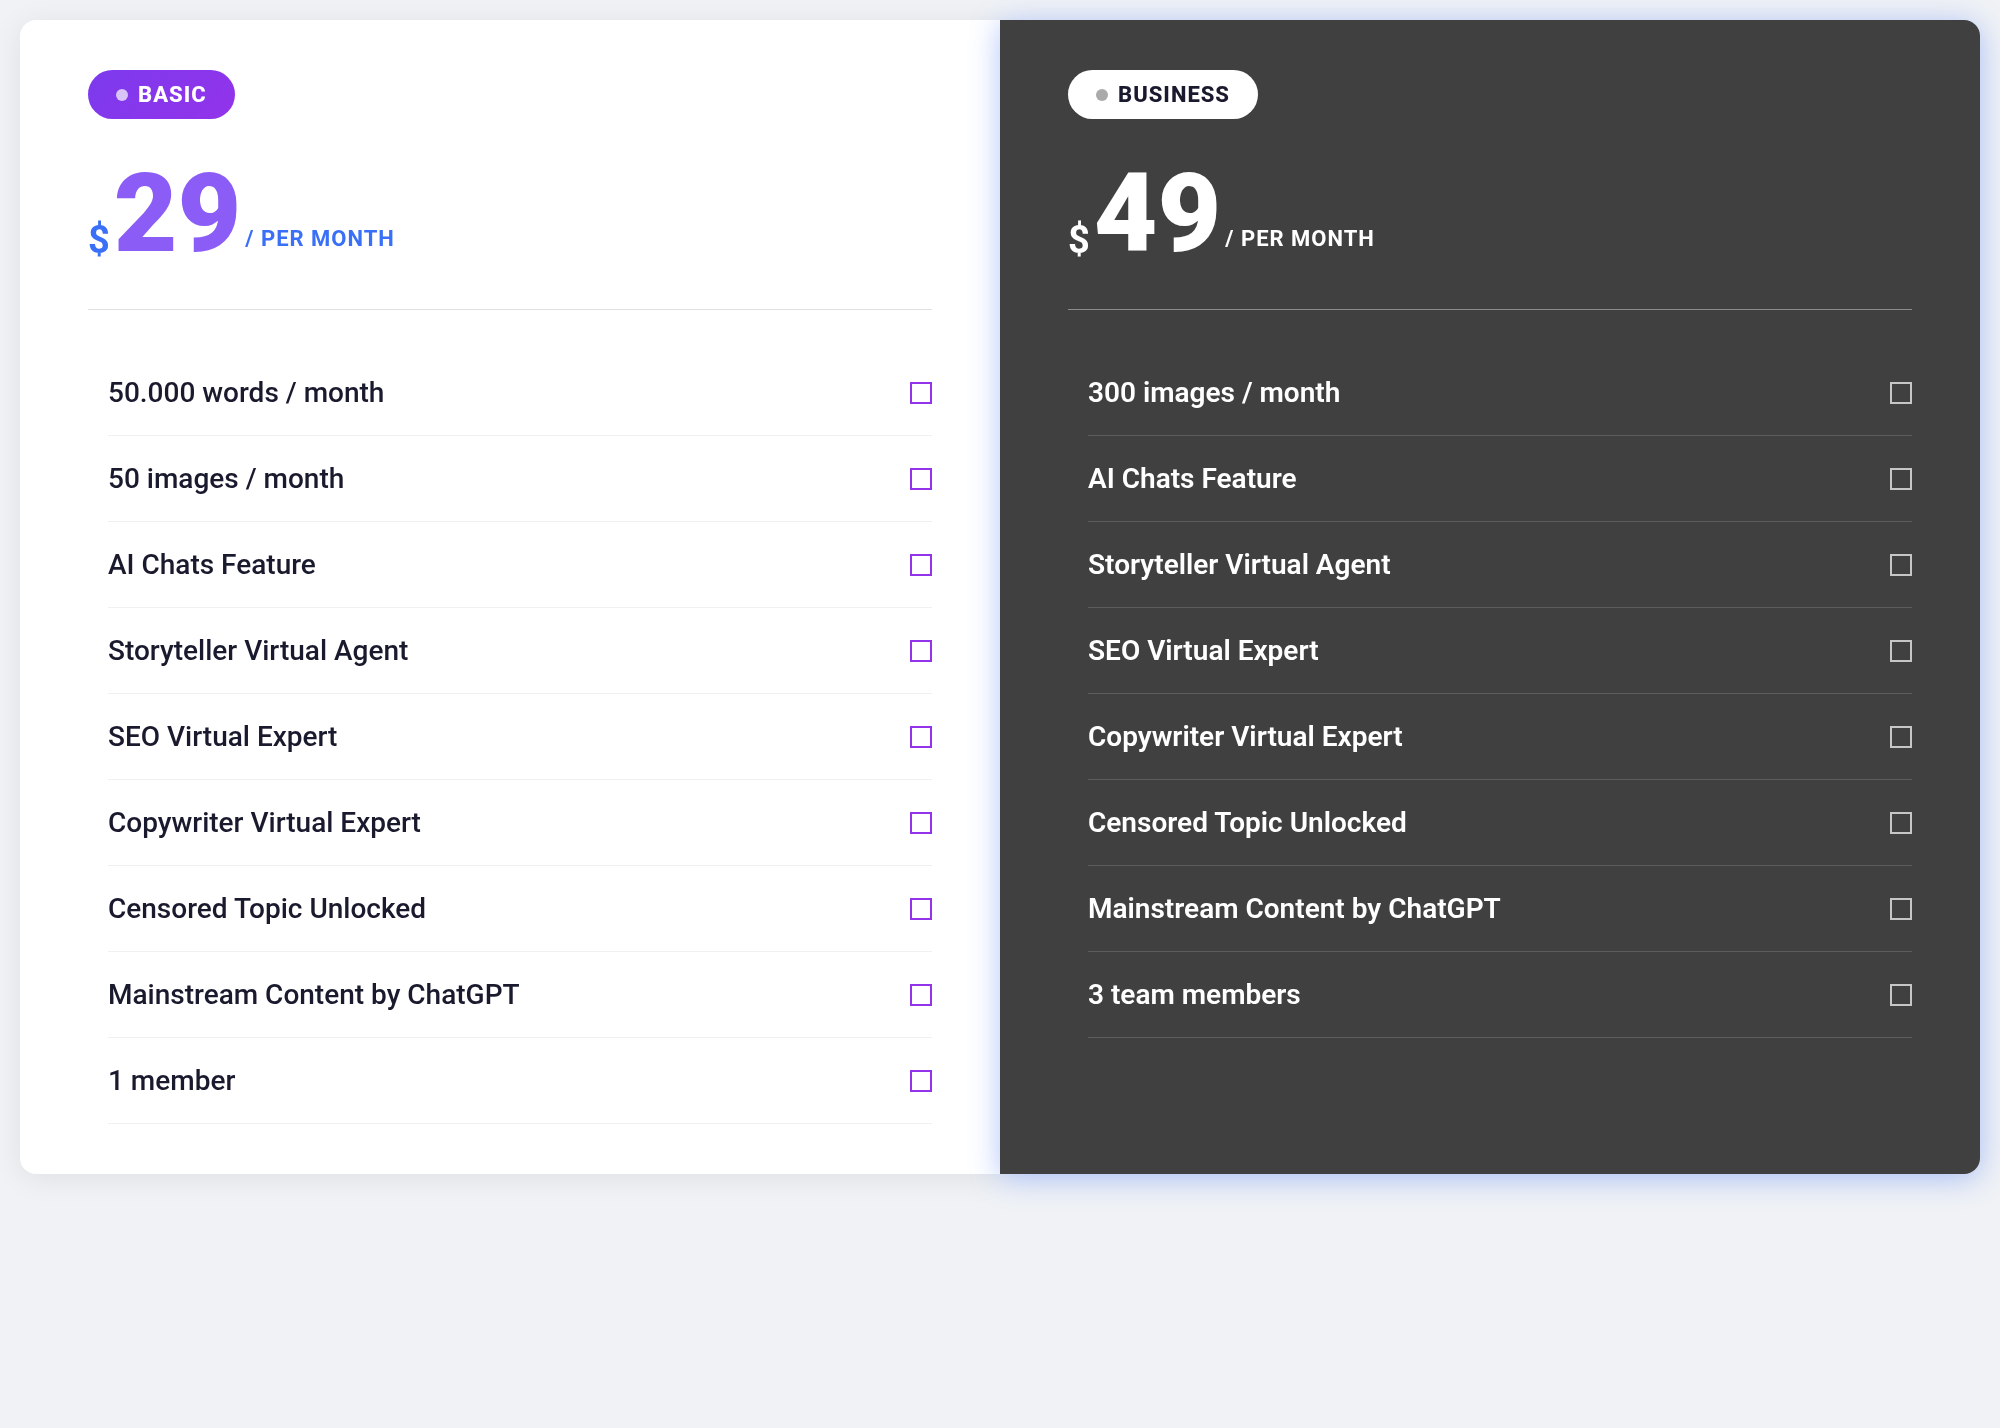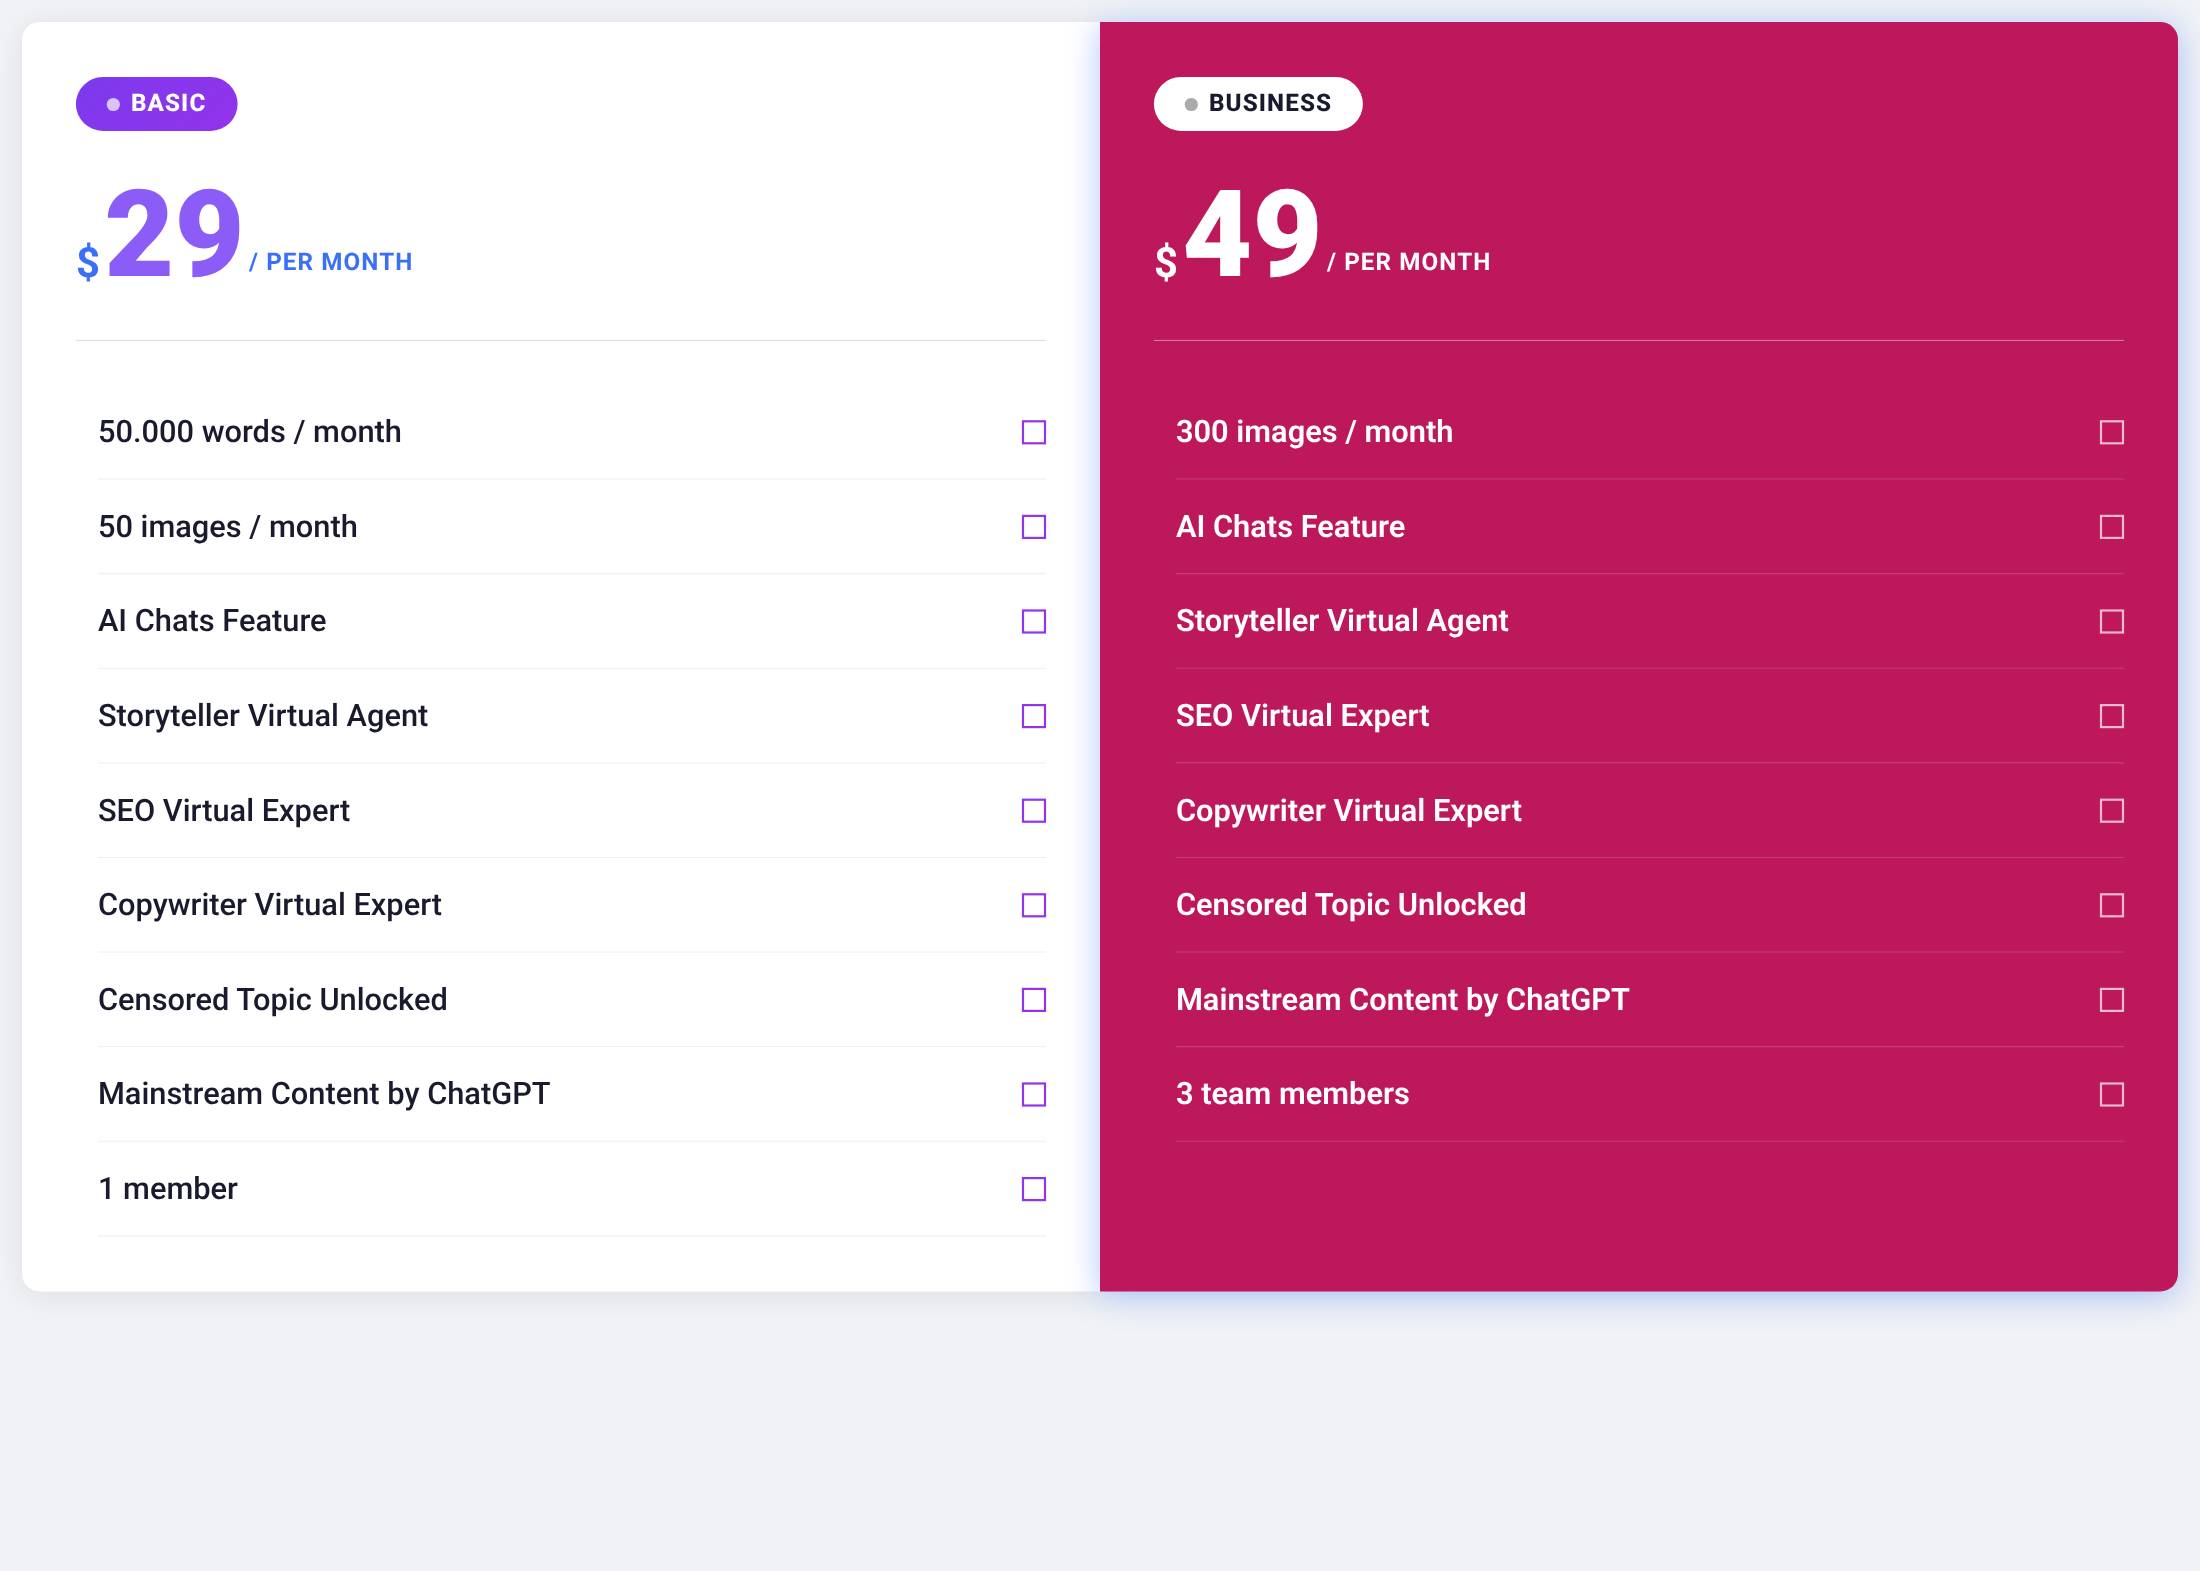--- a/index.html
+++ b/index.html
@@ -20,32 +20,32 @@
 
     .pricing-container {
       display: flex;
       width: 2000px;
       max-width: 100%;
       gap: 0;
     }
 
     .plan-card {
       flex: 1;
-      padding: 50px 49px;
+      padding: 50px 68px;
       position: relative;
     }
 
     .plan-card.basic {
       background: #ffffff;
       border-radius: 16px 0 0 16px;
       box-shadow: 0 4px 30px rgba(0,0,0,0.08);
     }
 
     .plan-card.business {
-      background: #be185d;
+      background: #404040;
       border-radius: 0 16px 16px 0;
       box-shadow: 0 4px 30px rgba(58,111,247,0.4);
     }
 
     .plan-badge {
       display: inline-flex;
       align-items: center;
       gap: 10px;
       padding: 12px 28px;
       border-radius: 50px;

